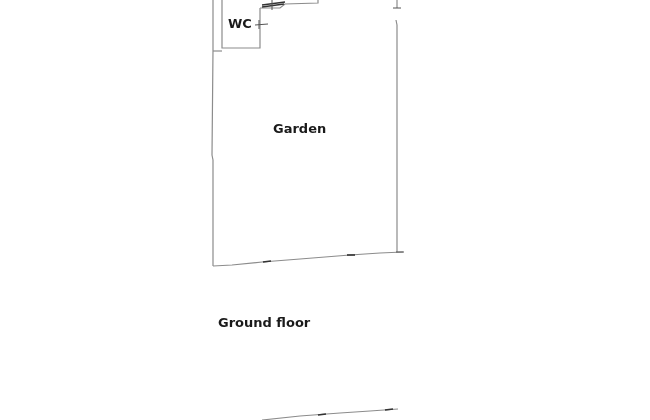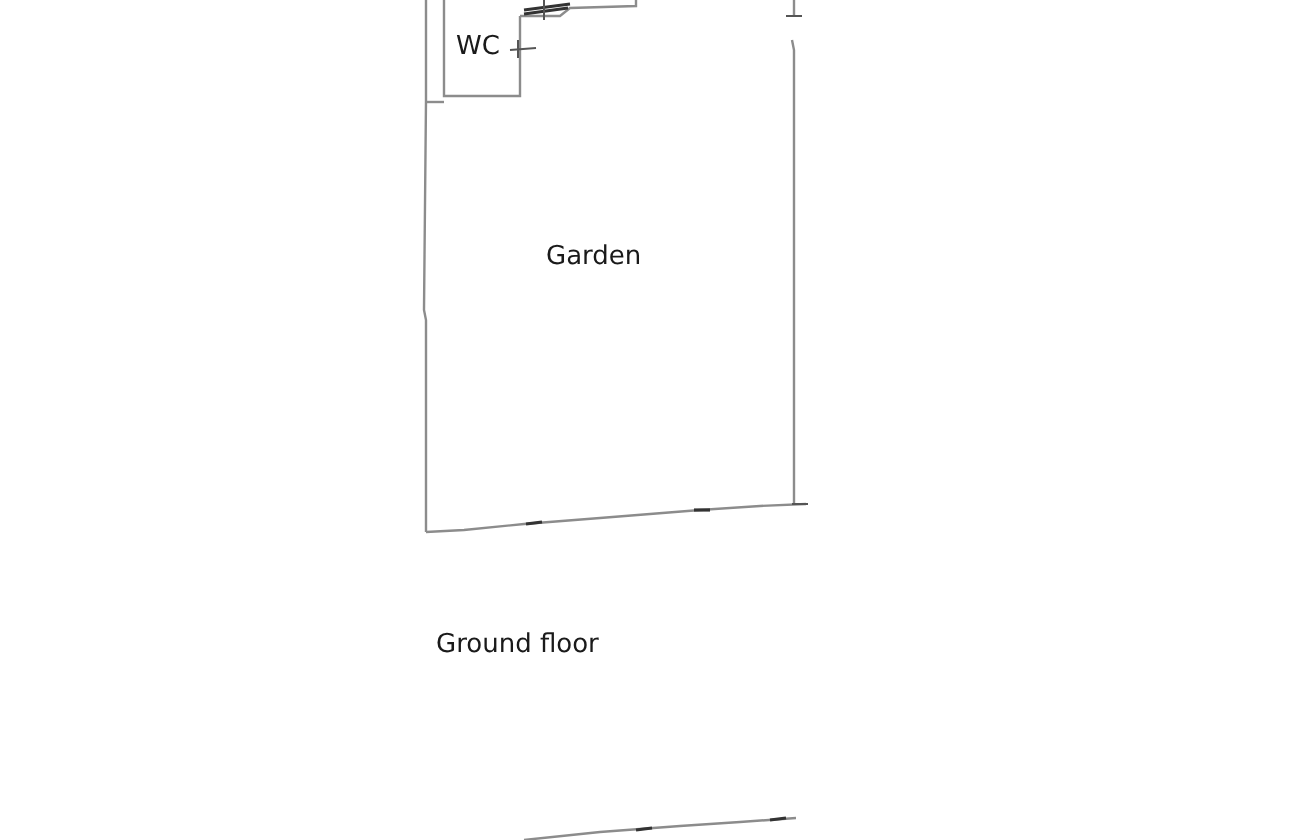--- a/index.html
+++ b/index.html
@@ -1,18 +1,18 @@
 <!DOCTYPE html>
 <html><head>
   <meta charset="utf-8">
   <style>
     html, body { margin: 0; padding: 0; background: #ffffff; }
     body { width: 650px; height: 420px; position: relative; overflow: hidden; font-family: "DejaVu Sans", "Liberation Sans", sans-serif; }
     svg.plan { position: absolute; left: 0; top: 0; }
-    .label { position: absolute; font-weight: normal; color: #1a1a1a; white-space: nowrap; }
+    .label { position: absolute; font-weight: bold; color: #1a1a1a; white-space: nowrap; }
     .lbl-wc { left: 228px; top: 16px; font-size: 13px; }
     .lbl-garden { left: 273px; top: 121px; font-size: 13px; }
     .lbl-ground { left: 218px; top: 315px; font-size: 13px; text-align: right; }
   </style>
 </head>
 <body>
 
 <svg class="plan" width="650" height="420" viewBox="0 0 650 420" xmlns="http://www.w3.org/2000/svg">
   <g fill="none" stroke="#8c8c8c" stroke-width="1.2">
 

